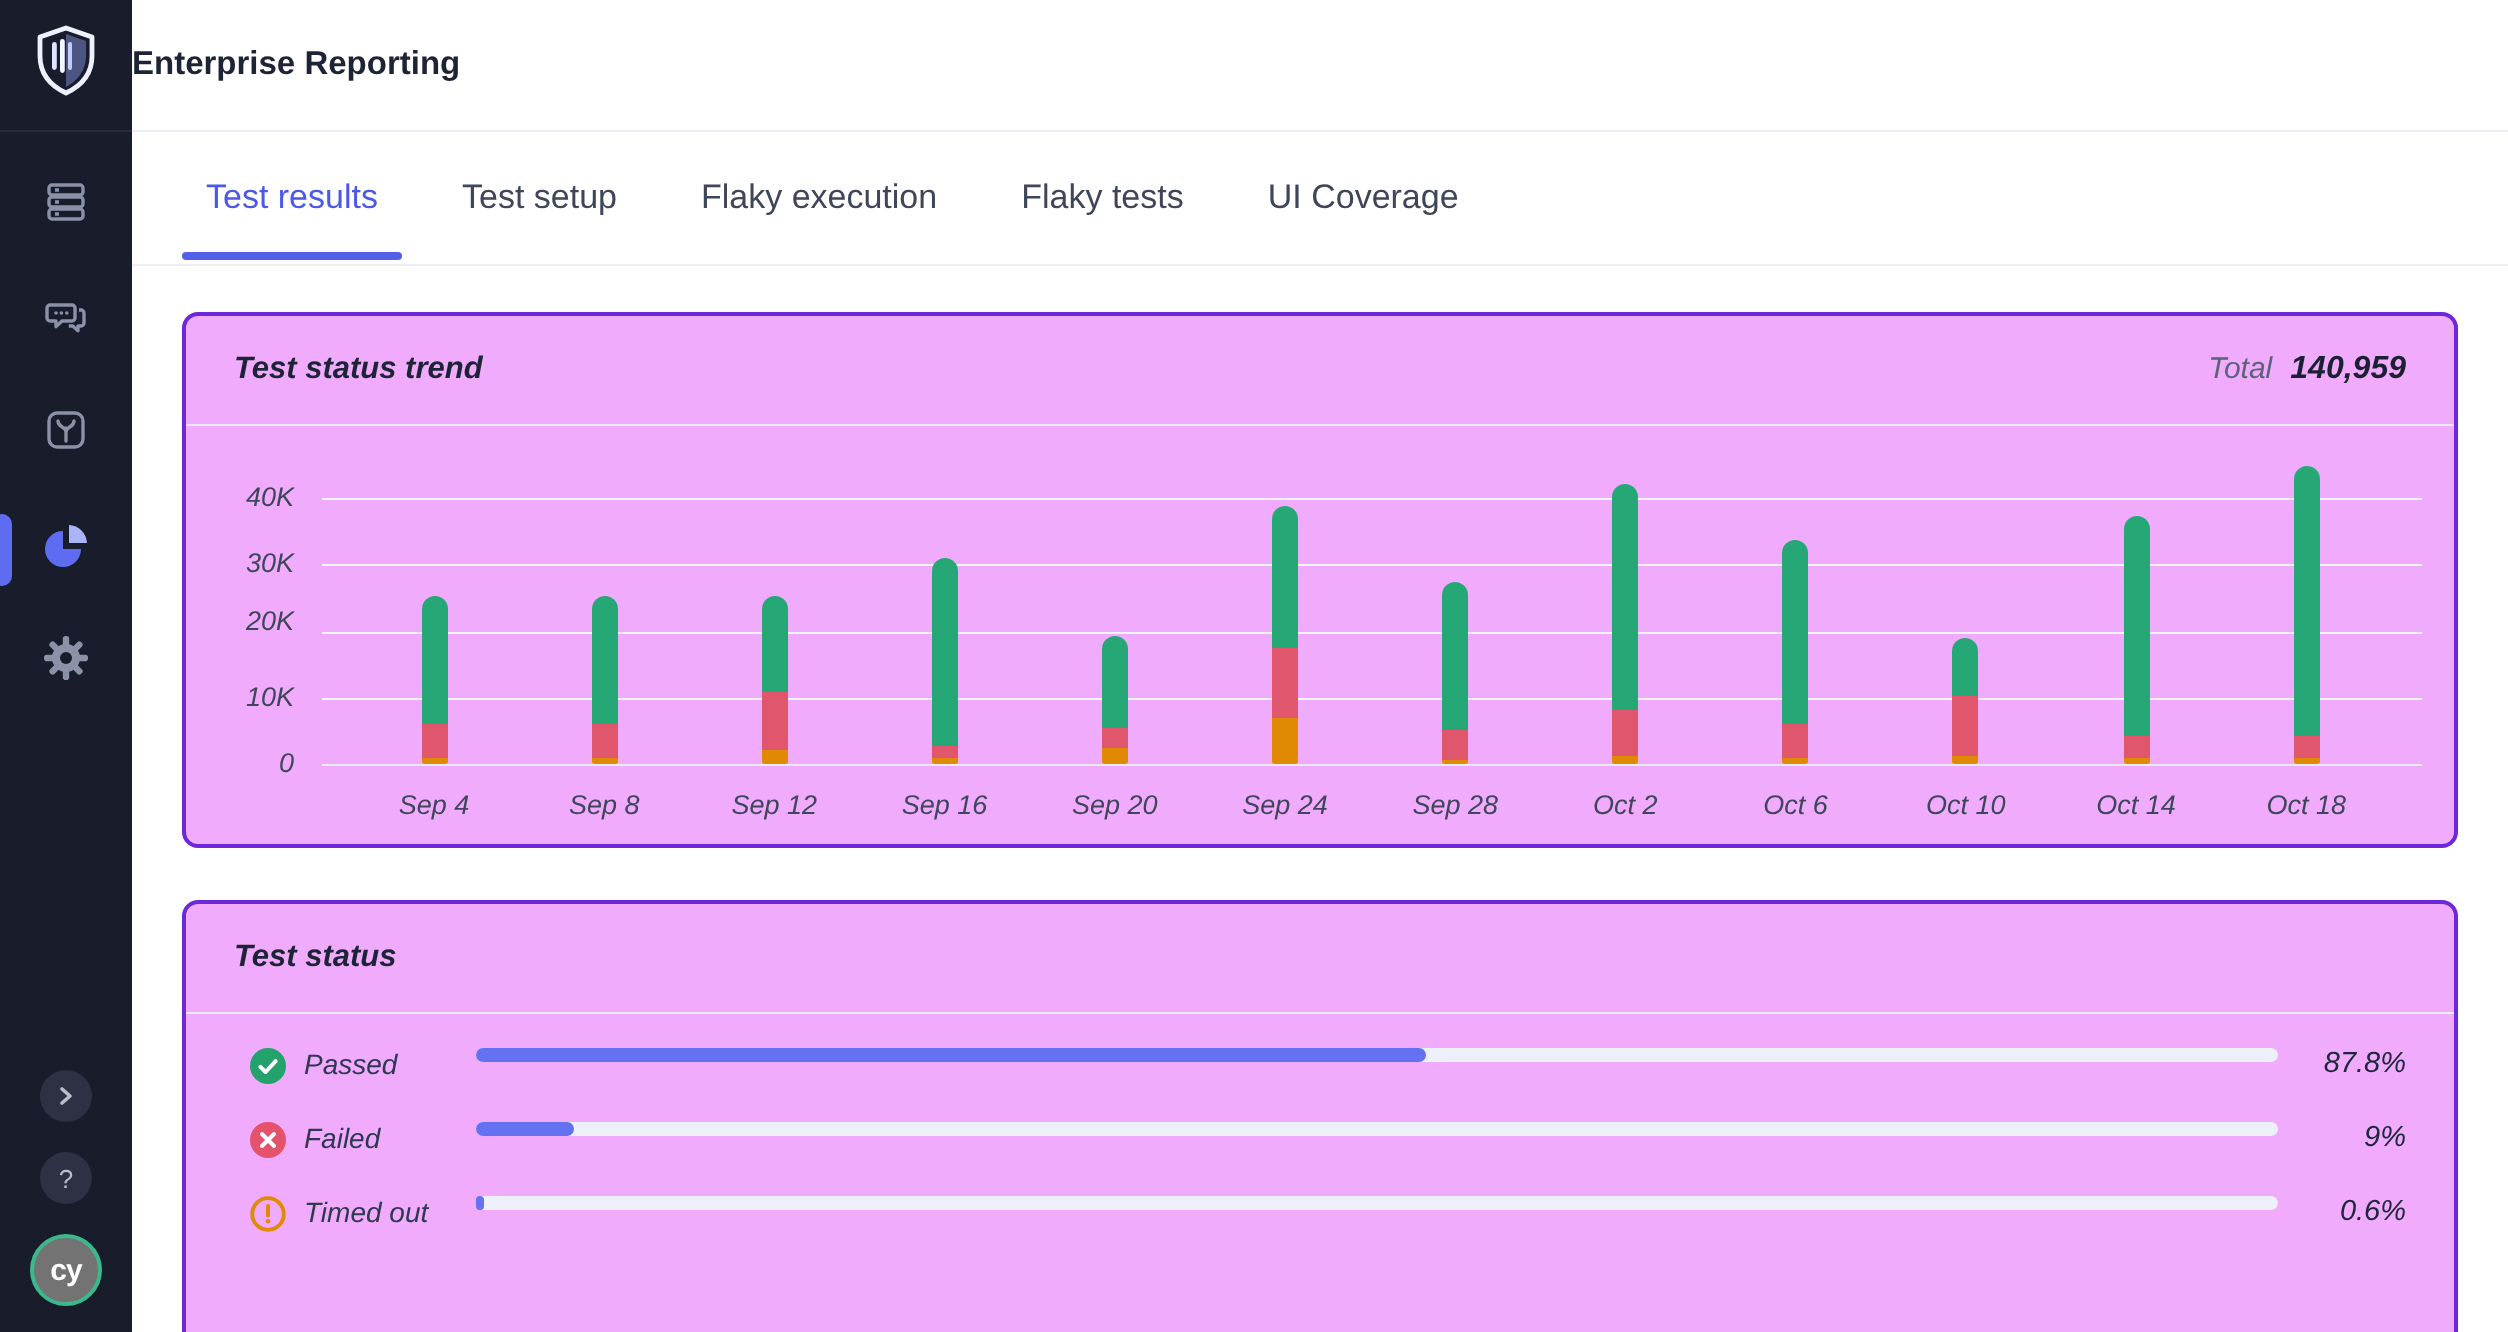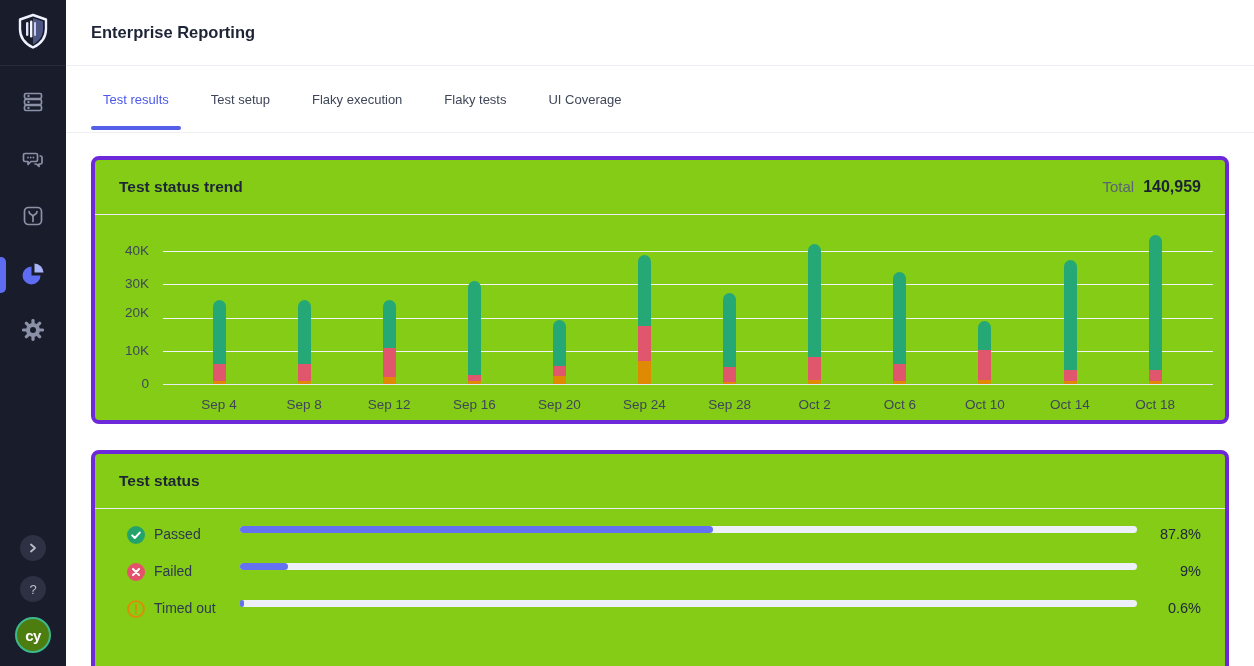--- a/index.html
+++ b/index.html
@@ -15,40 +15,40 @@
   .nav { width:66px; padding-top:9px; display:flex; flex-direction:column; }
   .nav-item { width:66px; height:57px; display:flex; align-items:center; justify-content:center;
     position:relative; cursor:pointer; }
   .nav-item .ind { display:none; }
   .nav-item.active .ind { display:block; position:absolute; left:-4px; top:11px; width:10px;
     height:36px; background:#5e6cf2; border-radius:5px; }
   .sidebar-bottom { position:absolute; bottom:13px; left:0; width:66px; display:flex;
     flex-direction:column; align-items:center; gap:15px; }
   .circ-btn { width:26px; height:26px; border-radius:50%; background:#2d3143; color:#b9bdcc;
     display:flex; align-items:center; justify-content:center; font-size:13px; cursor:pointer; }
-  .cy-logo { width:36px; height:36px; border-radius:50%; background:#4d7c0f;
+  .cy-logo { width:36px; height:36px; border-radius:50%; background:#737373;
     border:2px solid #3cb98c; color:#fff; display:flex; align-items:center; justify-content:center;
     font-size:15px; font-weight:bold; letter-spacing:-0.5px; cursor:pointer; }
 
   
   .main { flex:1; display:flex; flex-direction:column; background:#fff; min-width:0; }
   .topbar { height:66px; flex-shrink:0; border-bottom:1px solid #eceef4; display:flex;
-    align-items:center; padding-left:25px; }
+    align-items:center; }
   .page-title { font-size:16.5px; font-weight:700; color:#1d2436; }
 
   .tabbar { height:67px; flex-shrink:0; border-bottom:1px solid #eef0f5; display:flex;
     align-items:center; padding-left:37px; }
   .tab { position:relative; height:67px; display:flex; align-items:center; margin-right:42px;
-    font-size:13px; color:#3f4658; cursor:pointer; }
+    font-size:17px; color:#3f4658; cursor:pointer; }
   .tab.active { color:#4c59e8; }
   .tab.active::after { content:""; position:absolute; left:-12px; right:-12px; bottom:3px;
     height:4px; border-radius:2px; background:#5560e8; }
 
   .content { padding:23px 25px 0 25px; }
-  .card { border:4px solid #6d28d9; border-radius:8px; background:#84cc16; }
+  .card { border:2px solid #6d28d9; border-radius:8px; background:#f0abfc;font-style:italic; }
   .card-header { height:55px; padding:0 24px; display:flex; align-items:center;
     justify-content:space-between; border-bottom:1px solid #eaecf3; }
   .card-title { font-size:15.5px; font-weight:700; color:#1d2436; }
   .total-wrap { display:flex; align-items:baseline; gap:9px; }
   .total-label { font-size:15px; color:#5b6377; }
   .total-value { font-size:16px; font-weight:700; color:#1b2133; }
 
   
   .trend-card { height:268px; margin-bottom:26px; }
   .chart-area { position:relative; height:212px; width:100%; }

